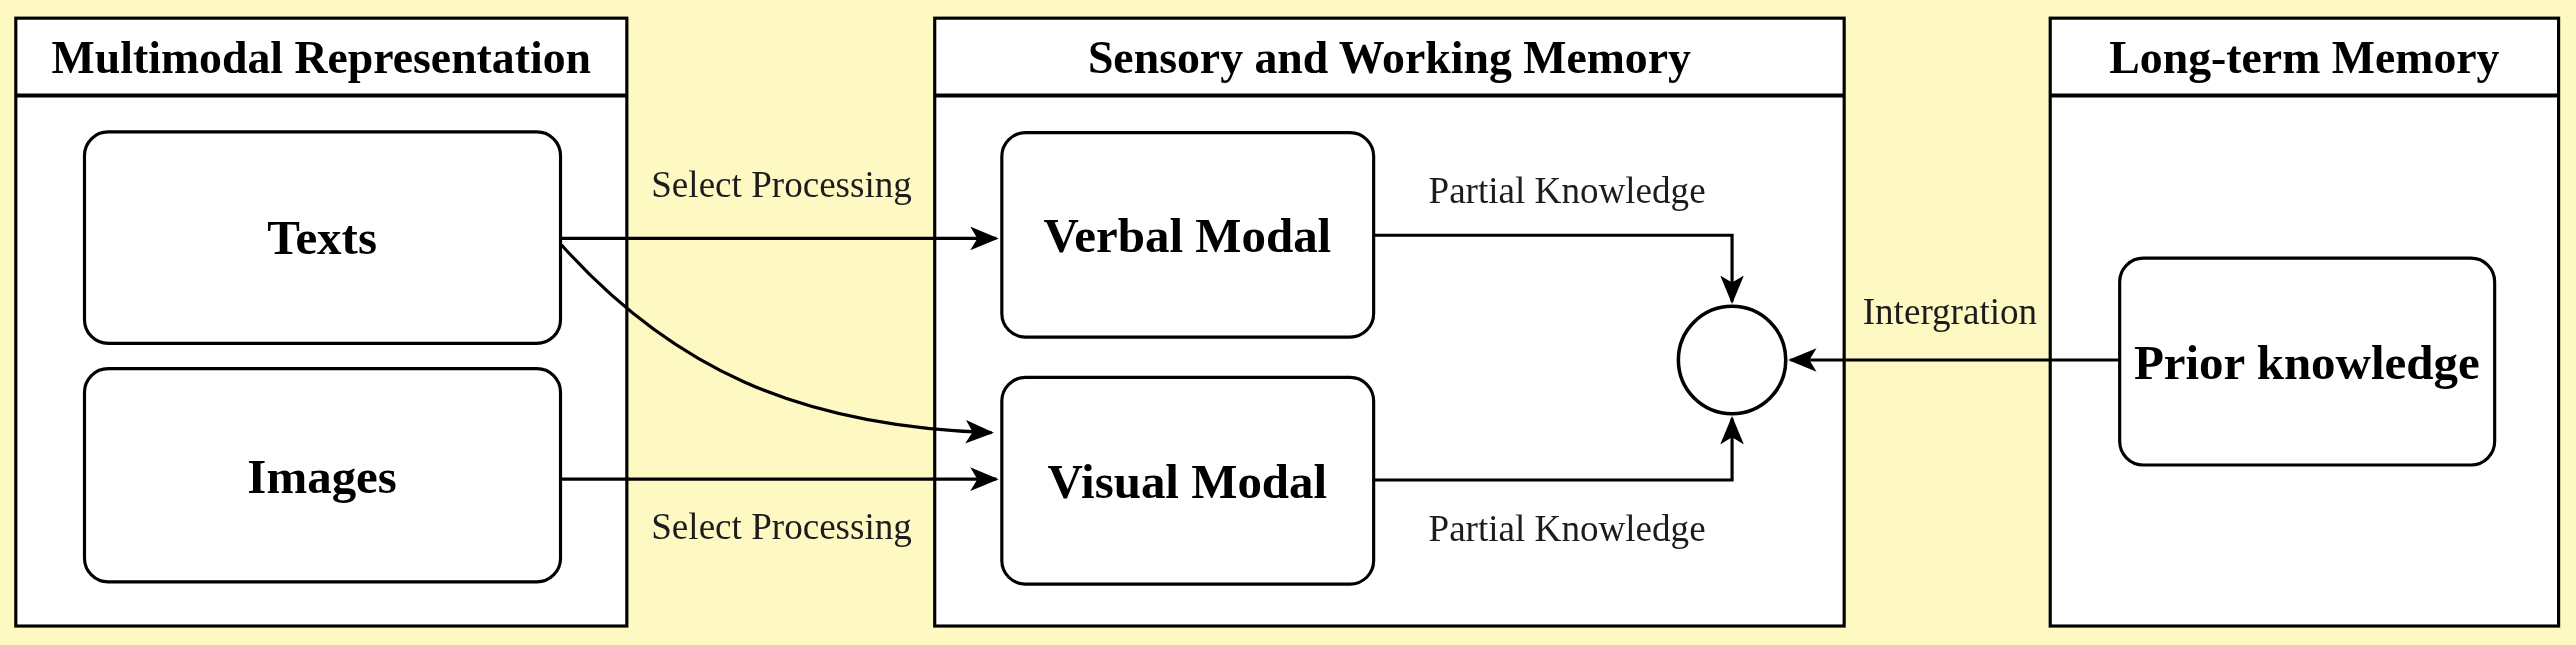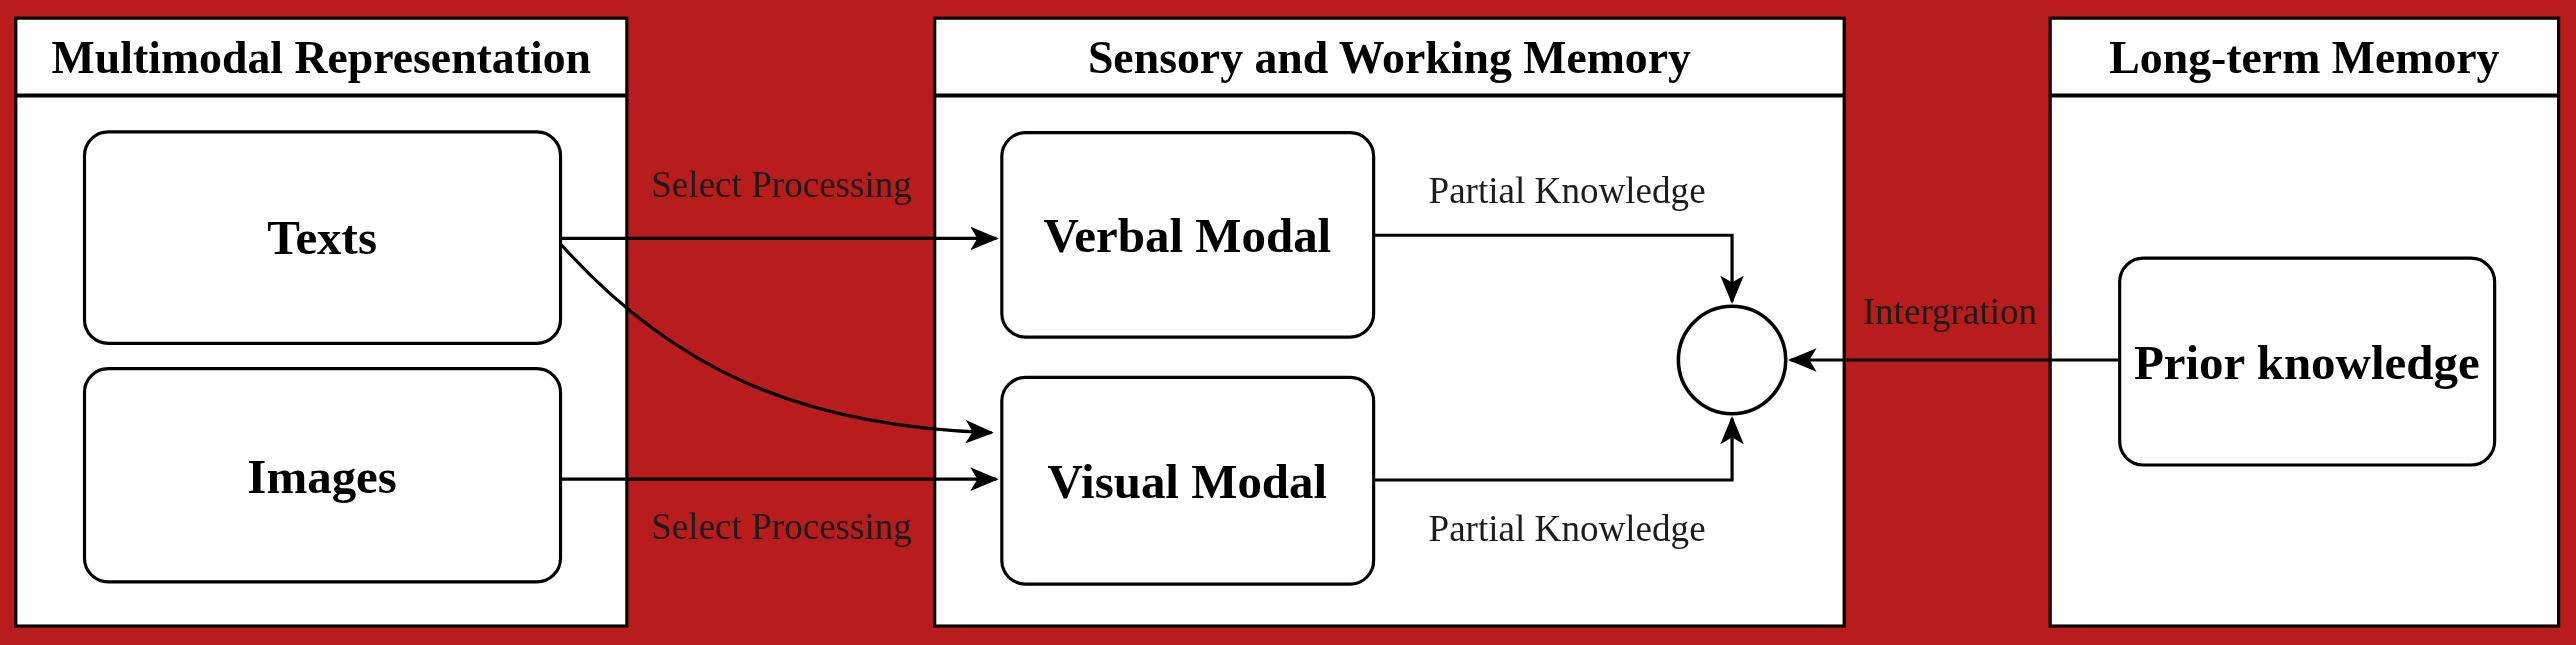--- a/index.html
+++ b/index.html
@@ -1,16 +1,16 @@
 <!DOCTYPE html>
 <html style="font-size:12.6px"><head>
 <meta charset="utf-8">
 <style>
   html, body { margin: 0; padding: 0; background: #ffffff; }
-  .figure-wrap { width: 100%; background: #b91c1c; }
+  .figure-wrap { width: 100%; background: #fef9c3; }
   .figure-wrap svg { display: block; width: 100%; height: auto; }
   .panel { fill: #ffffff; stroke: #000000; stroke-width: 4; }
   .divider { stroke: #000000; stroke-width: 5; }
   .node { fill: #ffffff; stroke: #000000; stroke-width: 4; }
   .edge { fill: none; stroke: #000000; stroke-width: 4; }
   .merge { fill: #ffffff; stroke: #000000; stroke-width: 4.5; }
   .panel-title { font-family: "Liberation Serif", serif; font-weight: 700; font-size: 58px; fill: #000000; }
   .node-label  { font-family: "Liberation Serif", serif; font-weight: 700; font-size: 62px; fill: #000000; }
   .edge-label  { font-family: "Liberation Serif", serif; font-weight: 400; font-size: 47px; fill: #1c1c1c; }
   text { text-anchor: middle; }

